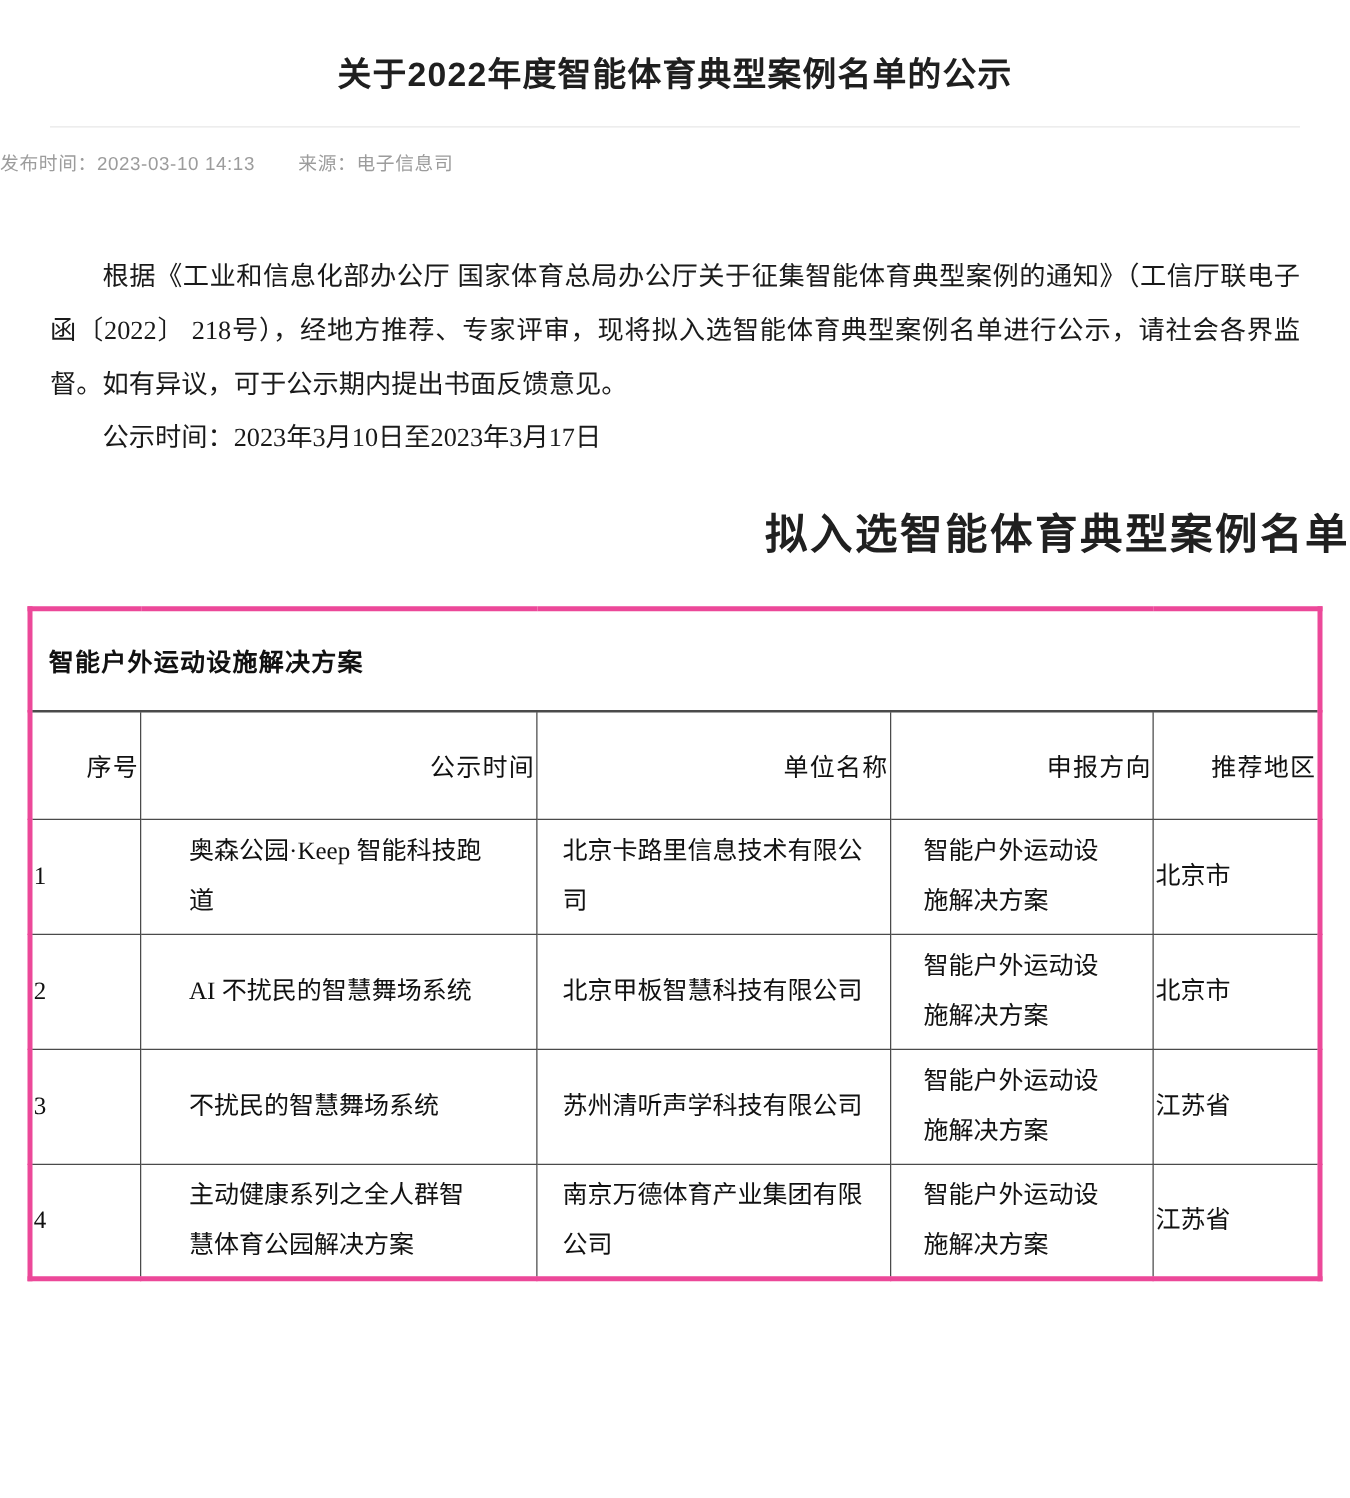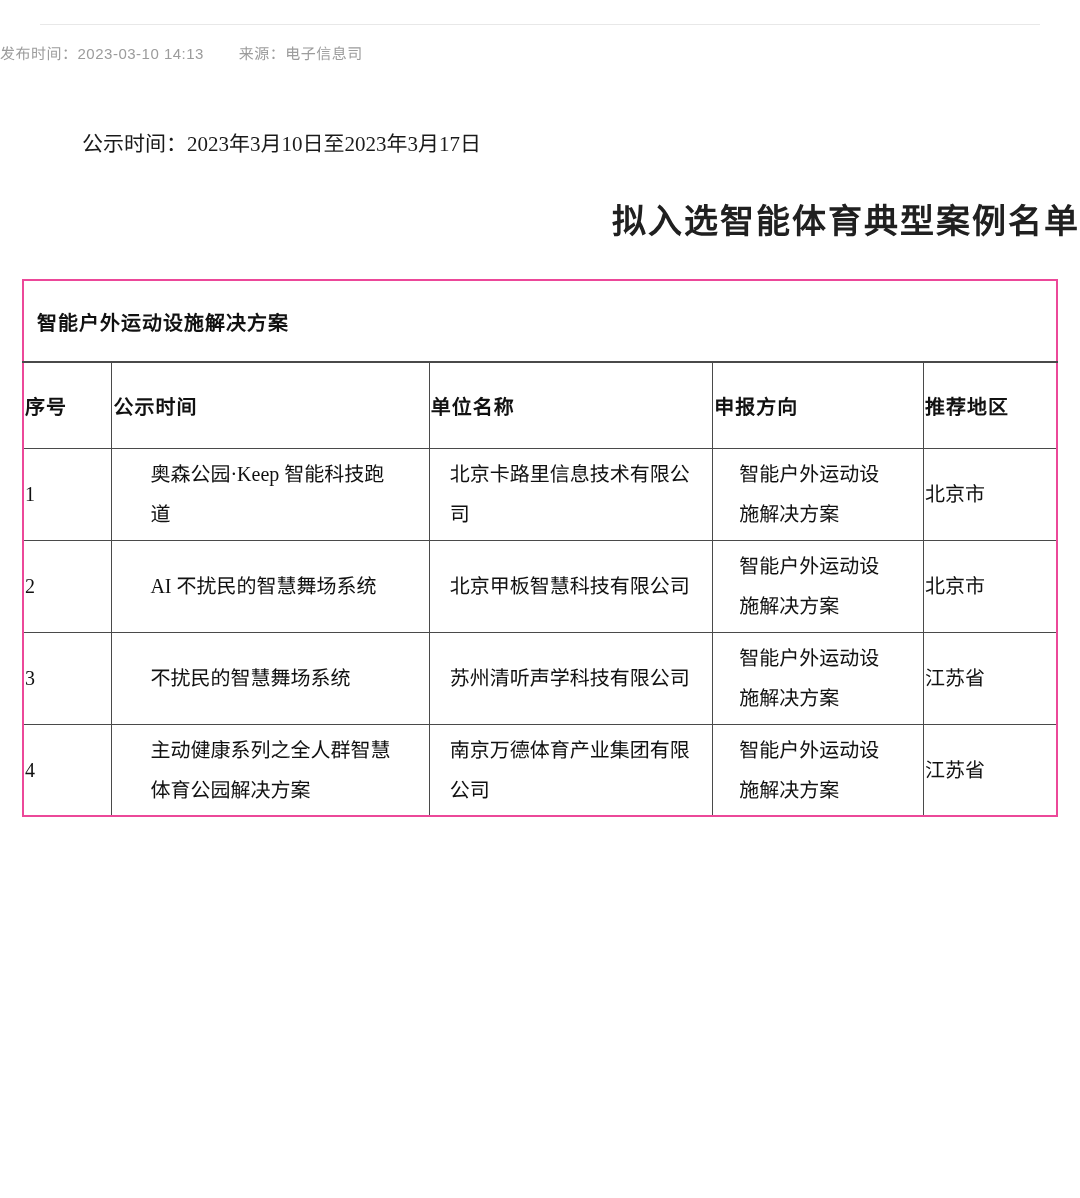--- a/index.html
+++ b/index.html
@@ -80,42 +80,42 @@
     letter-spacing: 2px;
   }
 
   
   .table-wrap {
     margin: 36px 22px 0 22px;
   }
   table.case-table {
     width: 100%;
     border-collapse: collapse;
-    border: 2px solid #ec4899;
+    border: 4px solid #ec4899;
     font-size: 20px;
     color: #111111;
   }
   table.case-table th,
   table.case-table td {
     border: 1px solid #4a4a4a;
     box-sizing: border-box;
   }
   .section-header-cell {
     height: 82px;
     text-align: left;
     padding-left: 13px;
     font-weight: 700;
     font-size: 20px;
     letter-spacing: 1px;
     border-bottom: 2px solid #4a4a4a !important;
   }
   tr.header-row th {
     height: 86px;
-    font-weight: 700;
-    text-align: left;
+    font-weight: 400;
+    text-align: right;
     letter-spacing: 1px;
   }
   tr.data-row td {
     height: 92px;
     text-align: left;
     line-height: 40px;
   }
   .col-0 { width: 8.6%; }
   .col-1 { width: 30.7%; }
   .col-2 { width: 27.4%; }
@@ -123,31 +123,33 @@
   .col-4 { width: 12.9%; }
   tr.data-row td.col-1 { padding: 0 38px; }
   tr.data-row td.col-2 { padding: 0 20px; }
   tr.data-row td.col-3 { padding: 0 26px; }
 </style>
 </head>
 <body>
 
 <div class="page">
 
+  <h1 class="article-title">关于2022年度智能体育典型案例名单的公示</h1>
 
   <hr class="title-divider">
 
   <div class="meta-line">
     <span>发布时间：</span><span>2023-03-10 14:13</span>
     <span class="meta-source">
       <span>来源：</span><span>电子信息司</span>
     </span>
   </div>
 
   <div class="body-block">
+    <p>根据《工业和信息化部办公厅 国家体育总局办公厅关于征集智能体育典型案例的通知》（工信厅联电子函〔2022〕 218号），经地方推荐、专家评审，现将拟入选智能体育典型案例名单进行公示，请社会各界监督。如有异议，可于公示期内提出书面反馈意见。</p>
     <p>公示时间：2023年3月10日至2023年3月17日</p>
   </div>
 
 
   <div class="list-title">拟入选智能体育典型案例名单</div>
 
   <div class="table-wrap">
     <table class="case-table">
       <colgroup>
         <col class="col-0">

